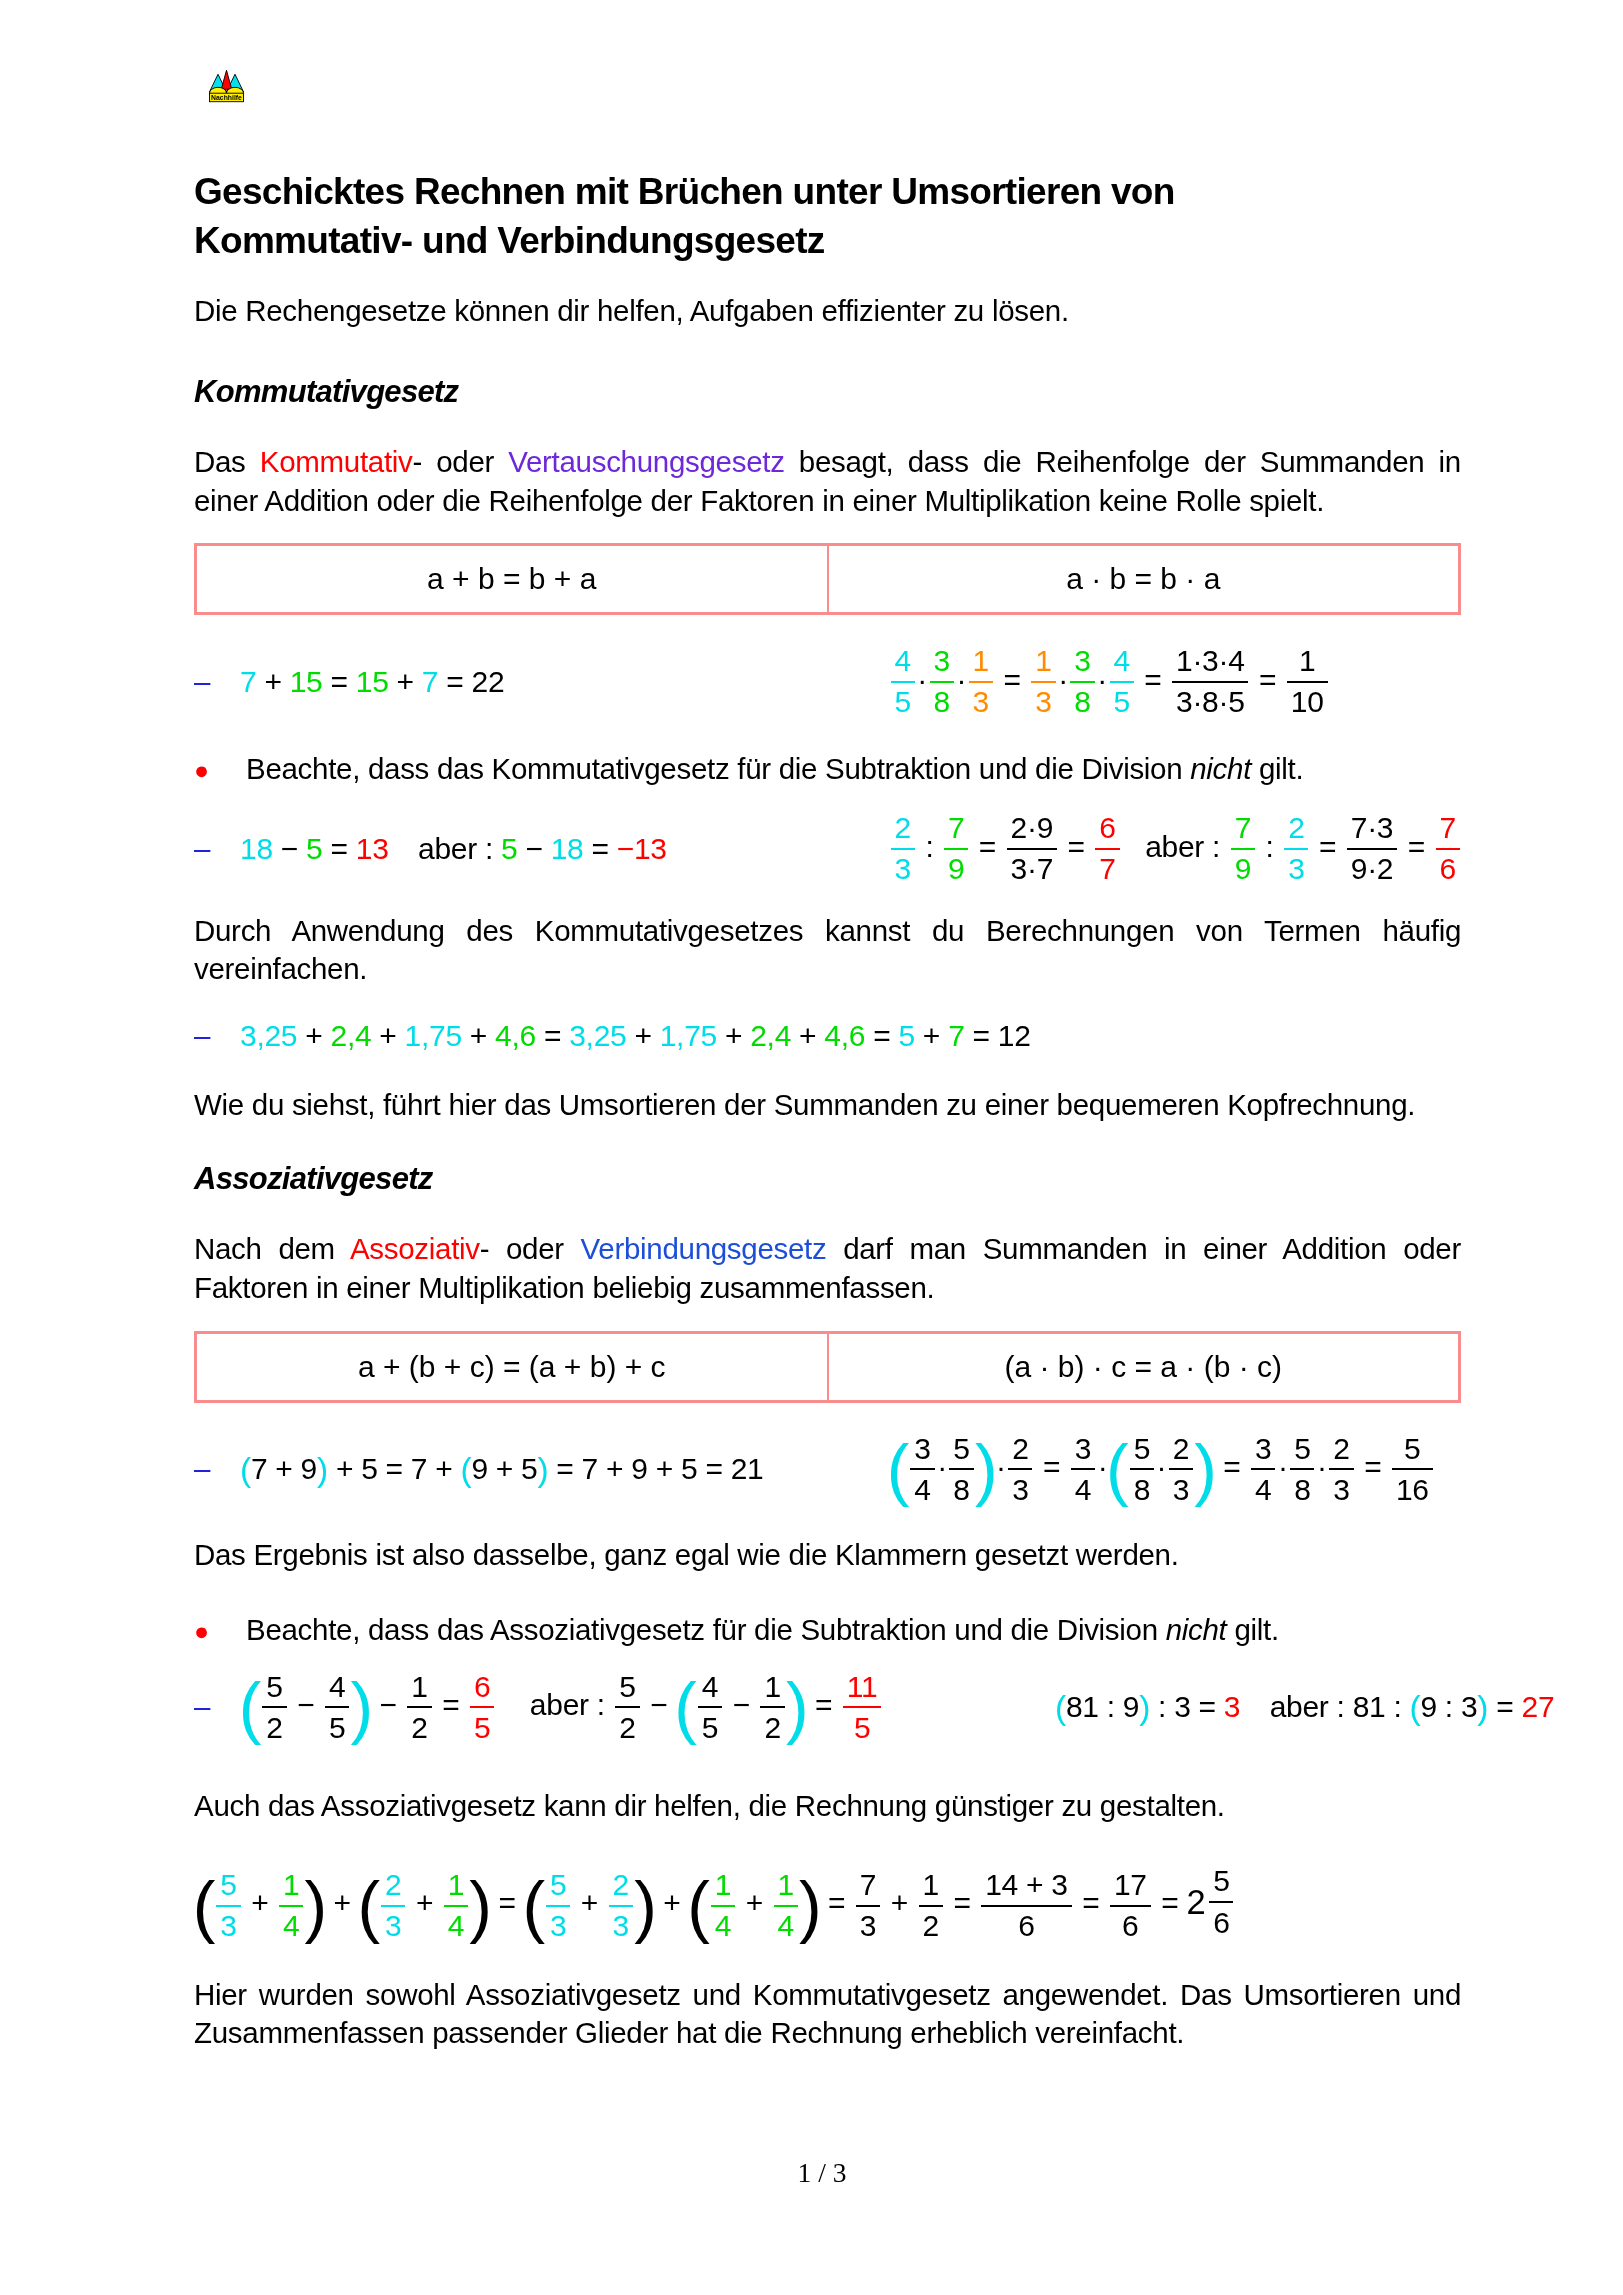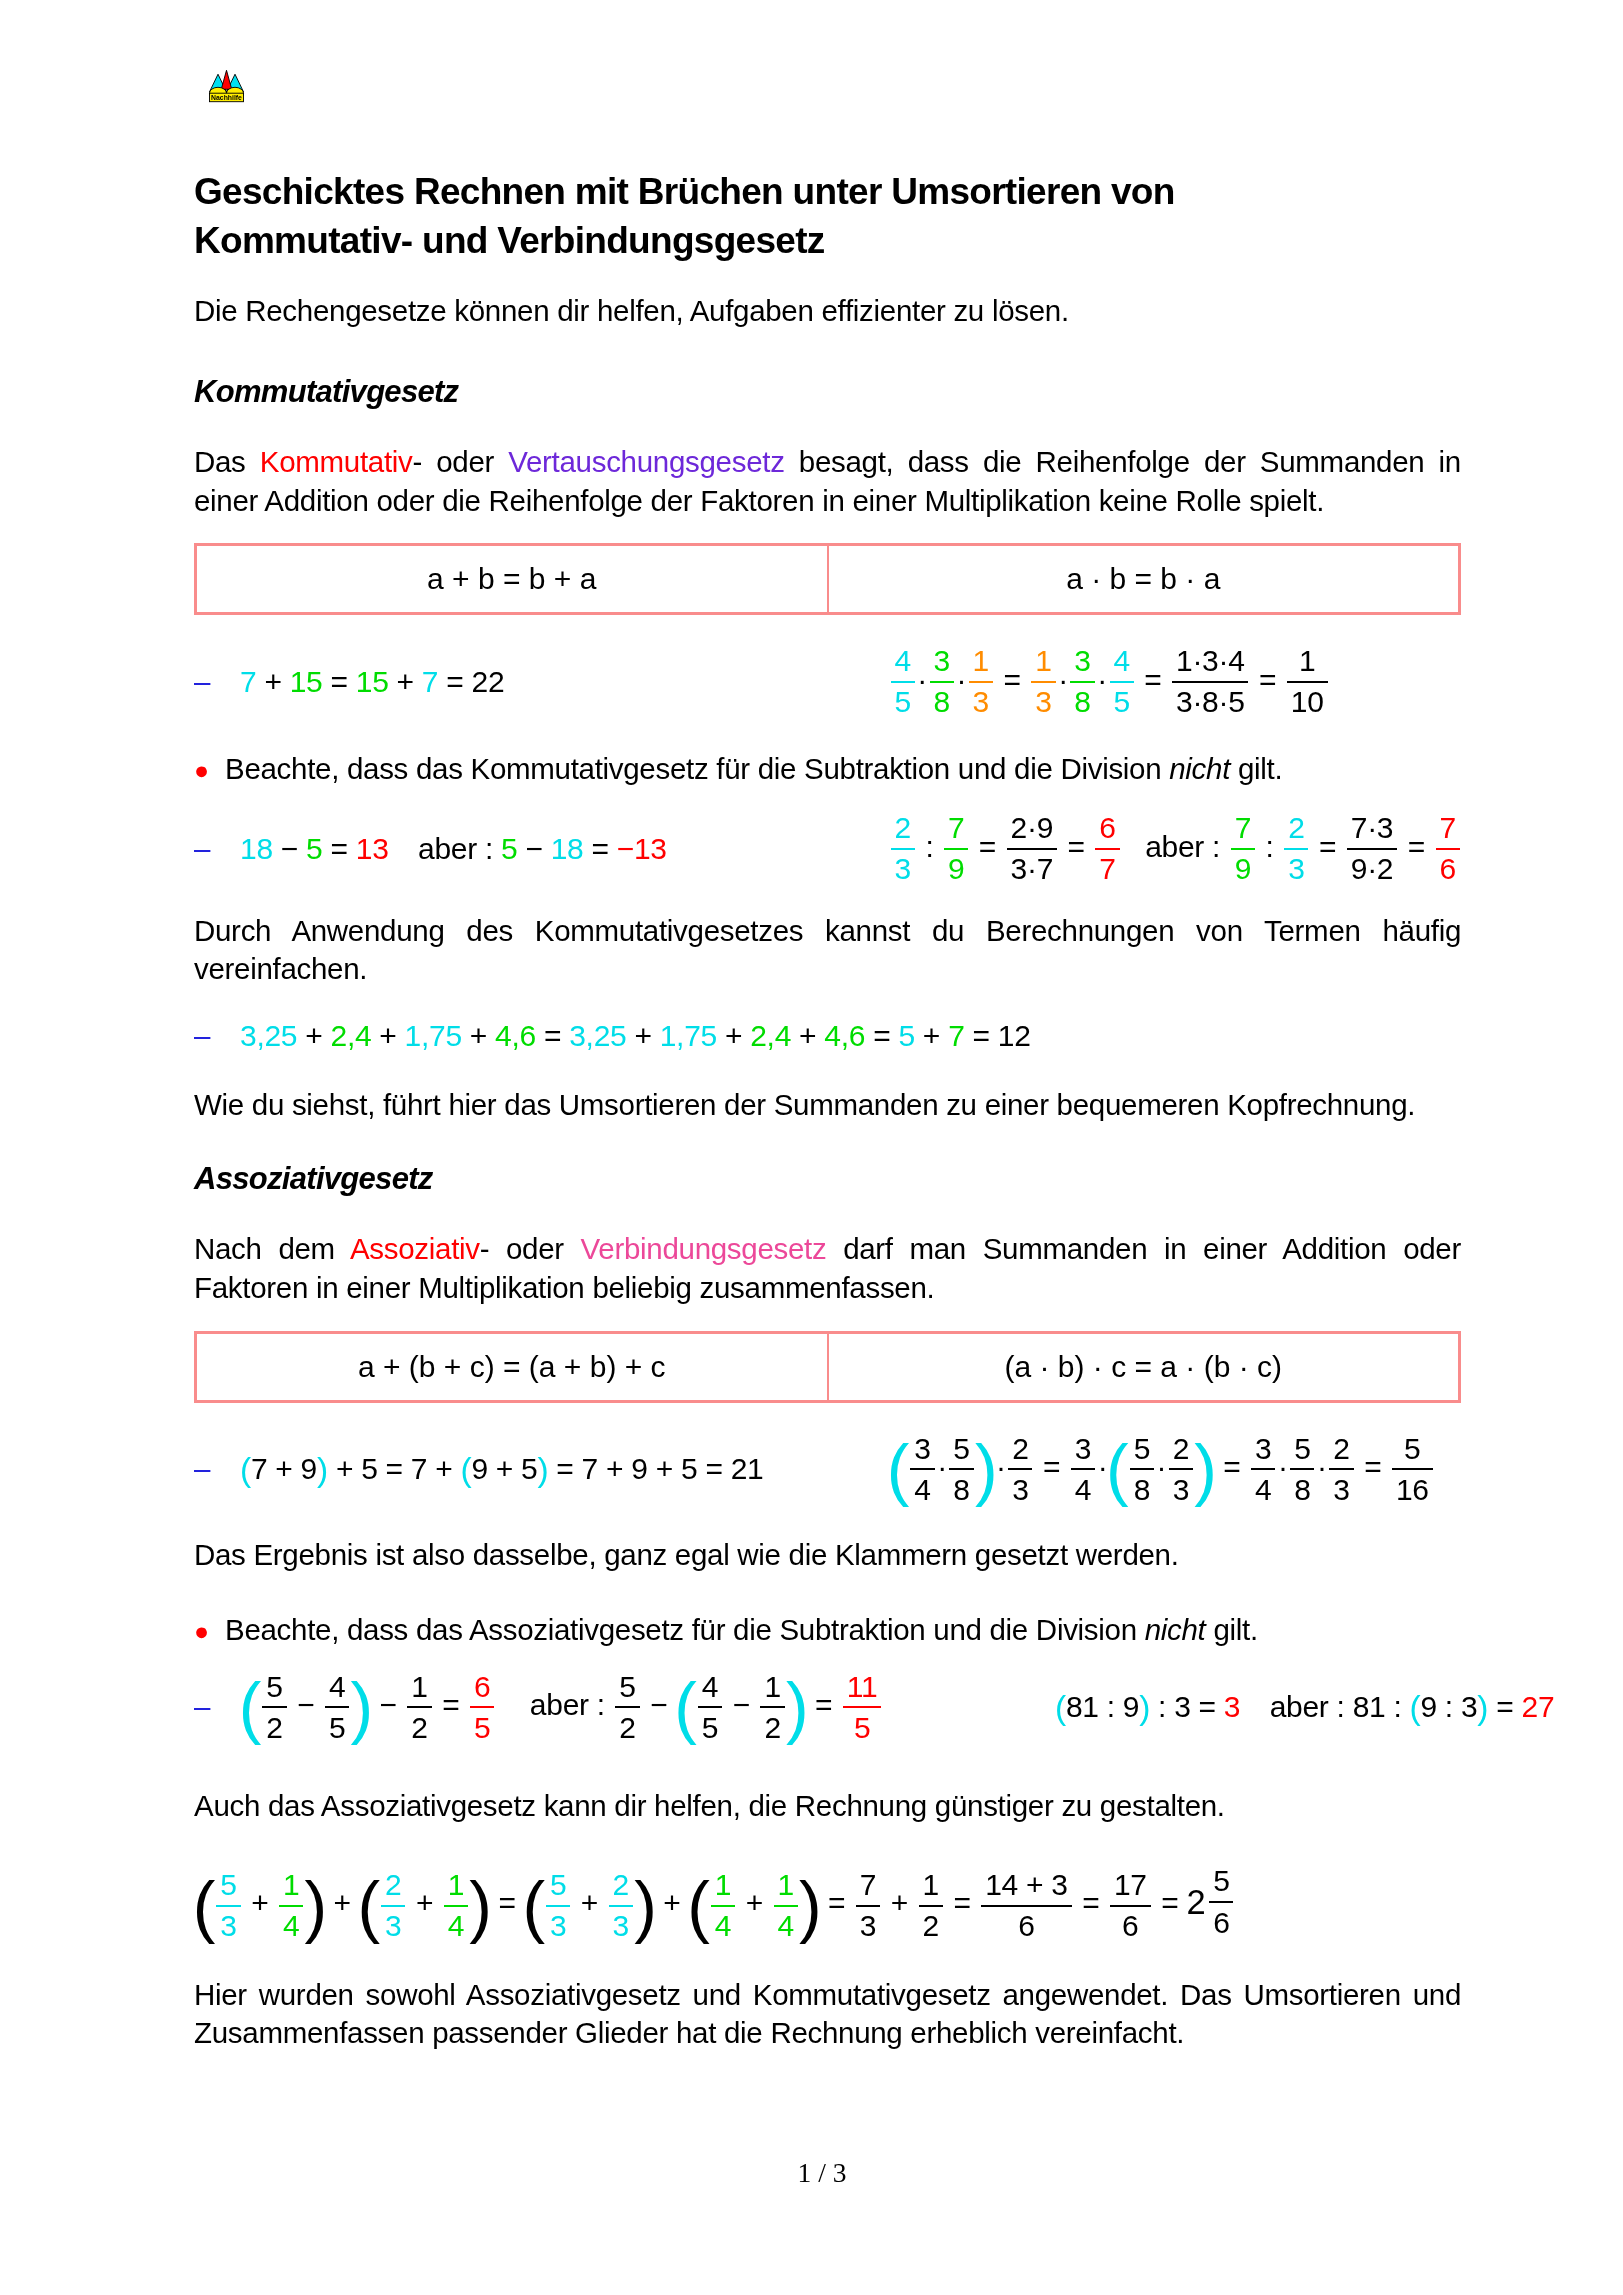--- a/index.html
+++ b/index.html
@@ -25,21 +25,21 @@
   .row{display:flex;align-items:center;}
   .dash{flex:0 0 46px;color:var(--c-blue);font-size:29.5px;}
   .lcol{flex:0 0 648px;}
   .lcol-wide{flex:0 0 815px;}
   .rcol{flex:1;}
   .math{font-size:30px;letter-spacing:-0.3px;white-space:nowrap;}
 
   
   .note{display:flex;align-items:baseline;}
   .bullet{color:var(--c-red);font-size:25px;flex:0 0 31px;}
-  .note .math{white-space:normal;font-size:29.5px;}
+  .note .math{white-space:normal;font-size:29.5px;margin-left:21px;}
 
   
   .fr{display:inline-block;vertical-align:middle;text-align:center;line-height:1;margin:0 2.6px;}
   .fr .nu{display:block;padding:1.3px 3.9px 4.6px;}
   .fr .de{display:block;border-top:2.6px solid currentColor;padding:4.6px 3.9px 1.3px;}
   .bp{display:inline-block;font-size:68px;line-height:0;vertical-align:middle;font-weight:100;margin:0 -1.3px;}
   .pp{display:inline-block;font-size:1.12em;vertical-align:-0.06em;line-height:0;}
   .mx{display:inline-flex;align-items:center;}
   .mx .whole{font-size:1.15em;margin-right:1.3px;}
 
@@ -108,21 +108,21 @@
 
     <div class="row mt45">
       <span class="dash">–</span>
       <span class="math"><span style="color: rgb(0, 221, 232);">3,25</span><span> + </span><span style="color: rgb(0, 220, 0);">2,4</span><span> + </span><span style="color: rgb(0, 221, 232);">1,75</span><span> + </span><span style="color: rgb(0, 220, 0);">4,6</span><span> = </span><span style="color: rgb(0, 221, 232);">3,25</span><span> + </span><span style="color: rgb(0, 221, 232);">1,75</span><span> + </span><span style="color: rgb(0, 220, 0);">2,4</span><span> + </span><span style="color: rgb(0, 220, 0);">4,6</span><span> = </span><span style="color: rgb(0, 221, 232);">5</span><span> + </span><span style="color: rgb(0, 220, 0);">7</span><span> = </span><span>12</span></span>
     </div>
 
     <div class="para mt50">Wie du siehst, führt hier das Umsortieren der Summanden zu einer bequemeren Kopfrechnung.</div>
 
     <div class="h2 mt80">Assoziativgesetz</div>
 
-    <div class="para mt50"><span>Nach dem </span><span style="color: rgb(255, 0, 0);">Assoziativ</span><span>- oder </span><span style="color: #ec4899;">Verbindungsgesetz</span><span> darf man Summanden in einer Addition oder Faktoren in einer Multiplikation beliebig zusammenfassen.</span></div>
+    <div class="para mt50"><span>Nach dem </span><span style="color: rgb(255, 0, 0);">Assoziativ</span><span>- oder </span><span style="color: #1d4ed8;">Verbindungsgesetz</span><span> darf man Summanden in einer Addition oder Faktoren in einer Multiplikation beliebig zusammenfassen.</span></div>
 
     <div class="lawtable mt35">
       <div class="cell">a + (b + c) = (a + b) + c</div>
       <div class="cell">(a · b) · c = a · (b · c)</div>
     </div>
 
     <div class="row mt45">
       <span class="dash">–</span>
       <span class="lcol math"><span class="pp" style="color: rgb(0, 221, 232);">(</span><span>7 + 9</span><span class="pp" style="color: rgb(0, 221, 232);">)</span><span> + 5 = 7 + </span><span class="pp" style="color: rgb(0, 221, 232);">(</span><span>9 + 5</span><span class="pp" style="color: rgb(0, 221, 232);">)</span><span> = 7 + 9 + 5 = 21</span></span>
       <span class="rcol math"><span class="bp" style="color: rgb(0, 221, 232);">(</span><span class="fr"><span class="nu">3</span><span class="de">4</span></span><span>·</span><span class="fr"><span class="nu">5</span><span class="de">8</span></span><span class="bp" style="color: rgb(0, 221, 232);">)</span><span>·</span><span class="fr"><span class="nu">2</span><span class="de">3</span></span><span> = </span><span class="fr"><span class="nu">3</span><span class="de">4</span></span><span>·</span><span class="bp" style="color: rgb(0, 221, 232);">(</span><span class="fr"><span class="nu">5</span><span class="de">8</span></span><span>·</span><span class="fr"><span class="nu">2</span><span class="de">3</span></span><span class="bp" style="color: rgb(0, 221, 232);">)</span><span> = </span><span class="fr"><span class="nu">3</span><span class="de">4</span></span><span>·</span><span class="fr"><span class="nu">5</span><span class="de">8</span></span><span>·</span><span class="fr"><span class="nu">2</span><span class="de">3</span></span><span> = </span><span class="fr"><span class="nu">5</span><span class="de">16</span></span></span>

